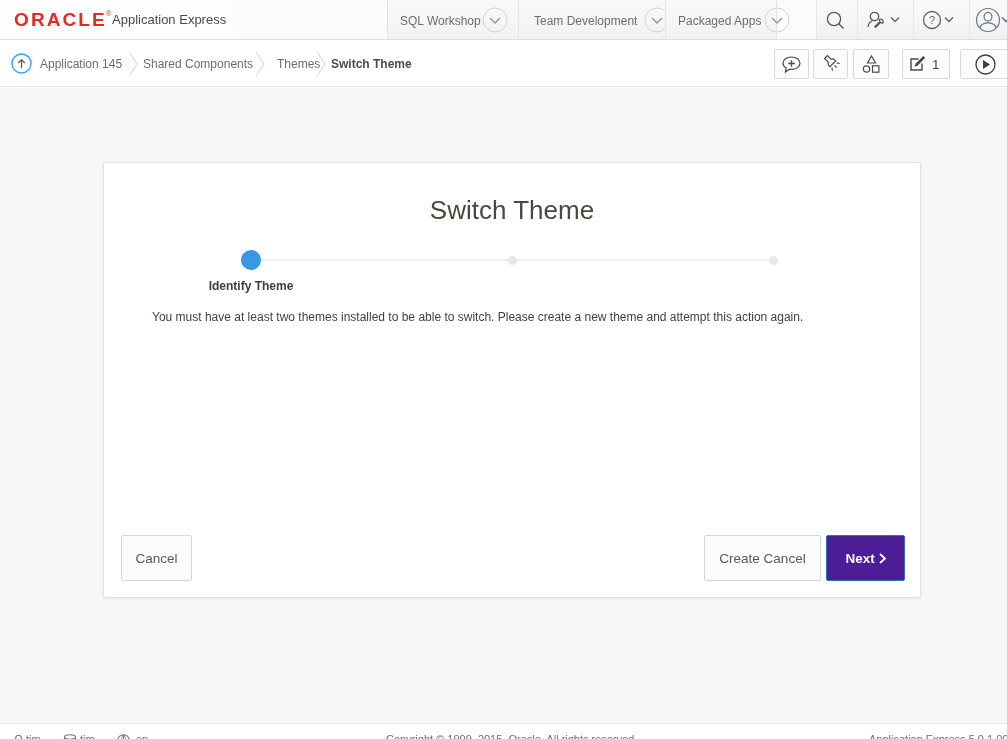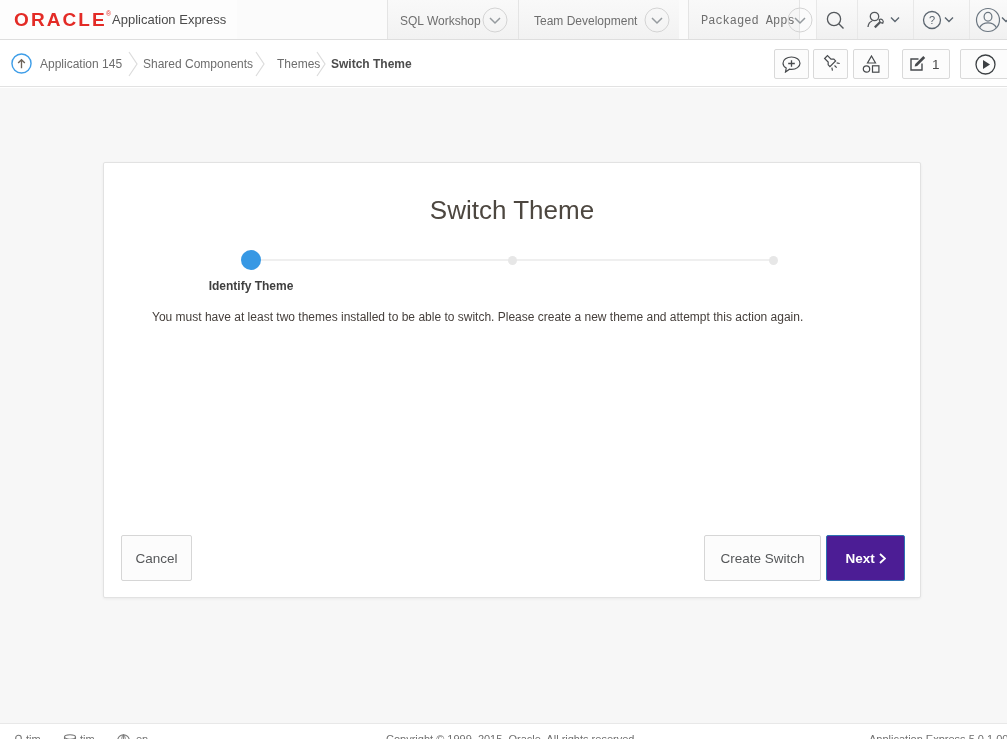--- a/index.html
+++ b/index.html
@@ -66,21 +66,21 @@
           <path d="M8 11 l5 5 l5 -5" fill="none" stroke="#959a9e" stroke-width="1.5"></path>
         </svg>
     </div>
     <div class="tab" style="left:518px; width:161px;">
       <span class="tx" style="left:15px;">Team Development</span>
       <svg class="circ" style="left:125px; top:7px;" viewBox="0 0 26 26">
           <circle cx="13" cy="13" r="12" fill="none" stroke="#d4d4d4"></circle>
           <path d="M8 11 l5 5 l5 -5" fill="none" stroke="#959a9e" stroke-width="1.5"></path>
         </svg>
     </div>
-    <div class="tab last" style="left:688px; width:112px;font-family:Liberation Mono, monospace;">
+    <div class="tab last" style="left:665px; width:112px;">
       <span class="tx" style="left:12px;">Packaged Apps</span>
       <svg class="circ" style="left:98px; top:7px;" viewBox="0 0 26 26">
           <circle cx="13" cy="13" r="12" fill="none" stroke="#d4d4d4"></circle>
           <path d="M8 11 l5 5 l5 -5" fill="none" stroke="#959a9e" stroke-width="1.5"></path>
         </svg>
     </div>
     <div class="icell" style="left:816px; width:41px;"></div>
     <div class="icell" style="left:857px; width:56px;"></div>
     <div class="icell" style="left:913px; width:56px;"></div>
     <div class="icell" style="left:969px; width:38px; border-right:none;"></div>
@@ -178,21 +178,21 @@
       <h1>Switch Theme</h1>
       <div class="train">
         <div class="trainline"></div>
         <div class="dot1"></div>
         <div class="dot2"></div>
         <div class="dot3"></div>
         <div class="dlabel">Identify Theme</div>
       </div>
       <div class="msg">You must have at least two themes installed to be able to switch. Please create a new theme and attempt this action again.</div>
       <button class="btn plain" style="left:17px; width:71px;">Cancel</button>
-      <button class="btn plain" style="left:600px; width:117px;">Create Switch</button>
+      <button class="btn plain" style="left:600px; width:117px;">Create Cancel</button>
       <button class="btn hot" style="left:722px; width:79px;">Next <svg width="7" height="11" viewBox="0 0 7 11" style="vertical-align:-1px;">
             <path d="M1 1 l5 4.5 -5 4.5" fill="none" stroke="#fff" stroke-width="1.8"></path>
           </svg></button>
     </div>
   </div>
 
   <div class="pfoot">
     <svg style="position:absolute; left:12px; top:10px;" width="13" height="13" viewBox="0 0 13 13">
         <circle cx="6.5" cy="4" r="2.8" fill="none" stroke="#777" stroke-width="1.1"></circle>
         <path d="M1 13 c0.5-4 2.8-5.5 5.5-5.5 s5 1.5 5.5 5.5" fill="none" stroke="#777" stroke-width="1.1"></path>

